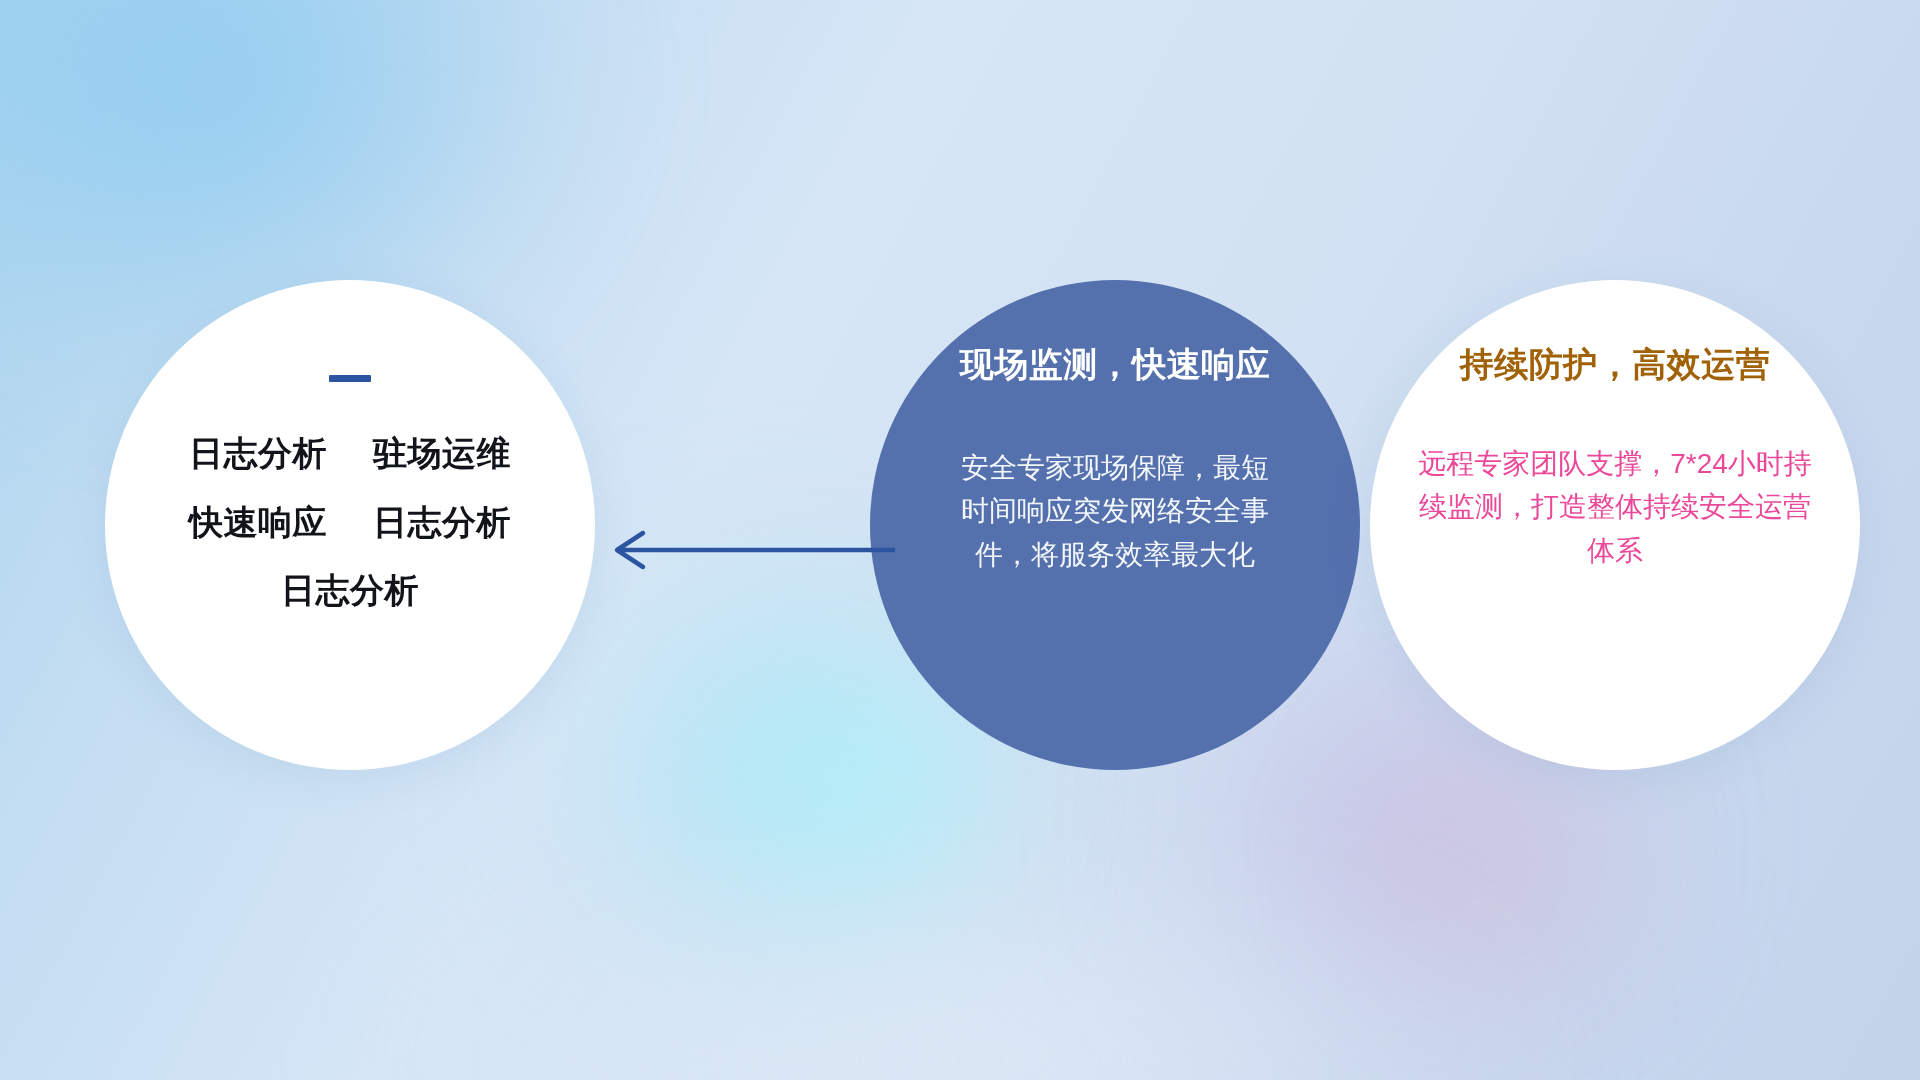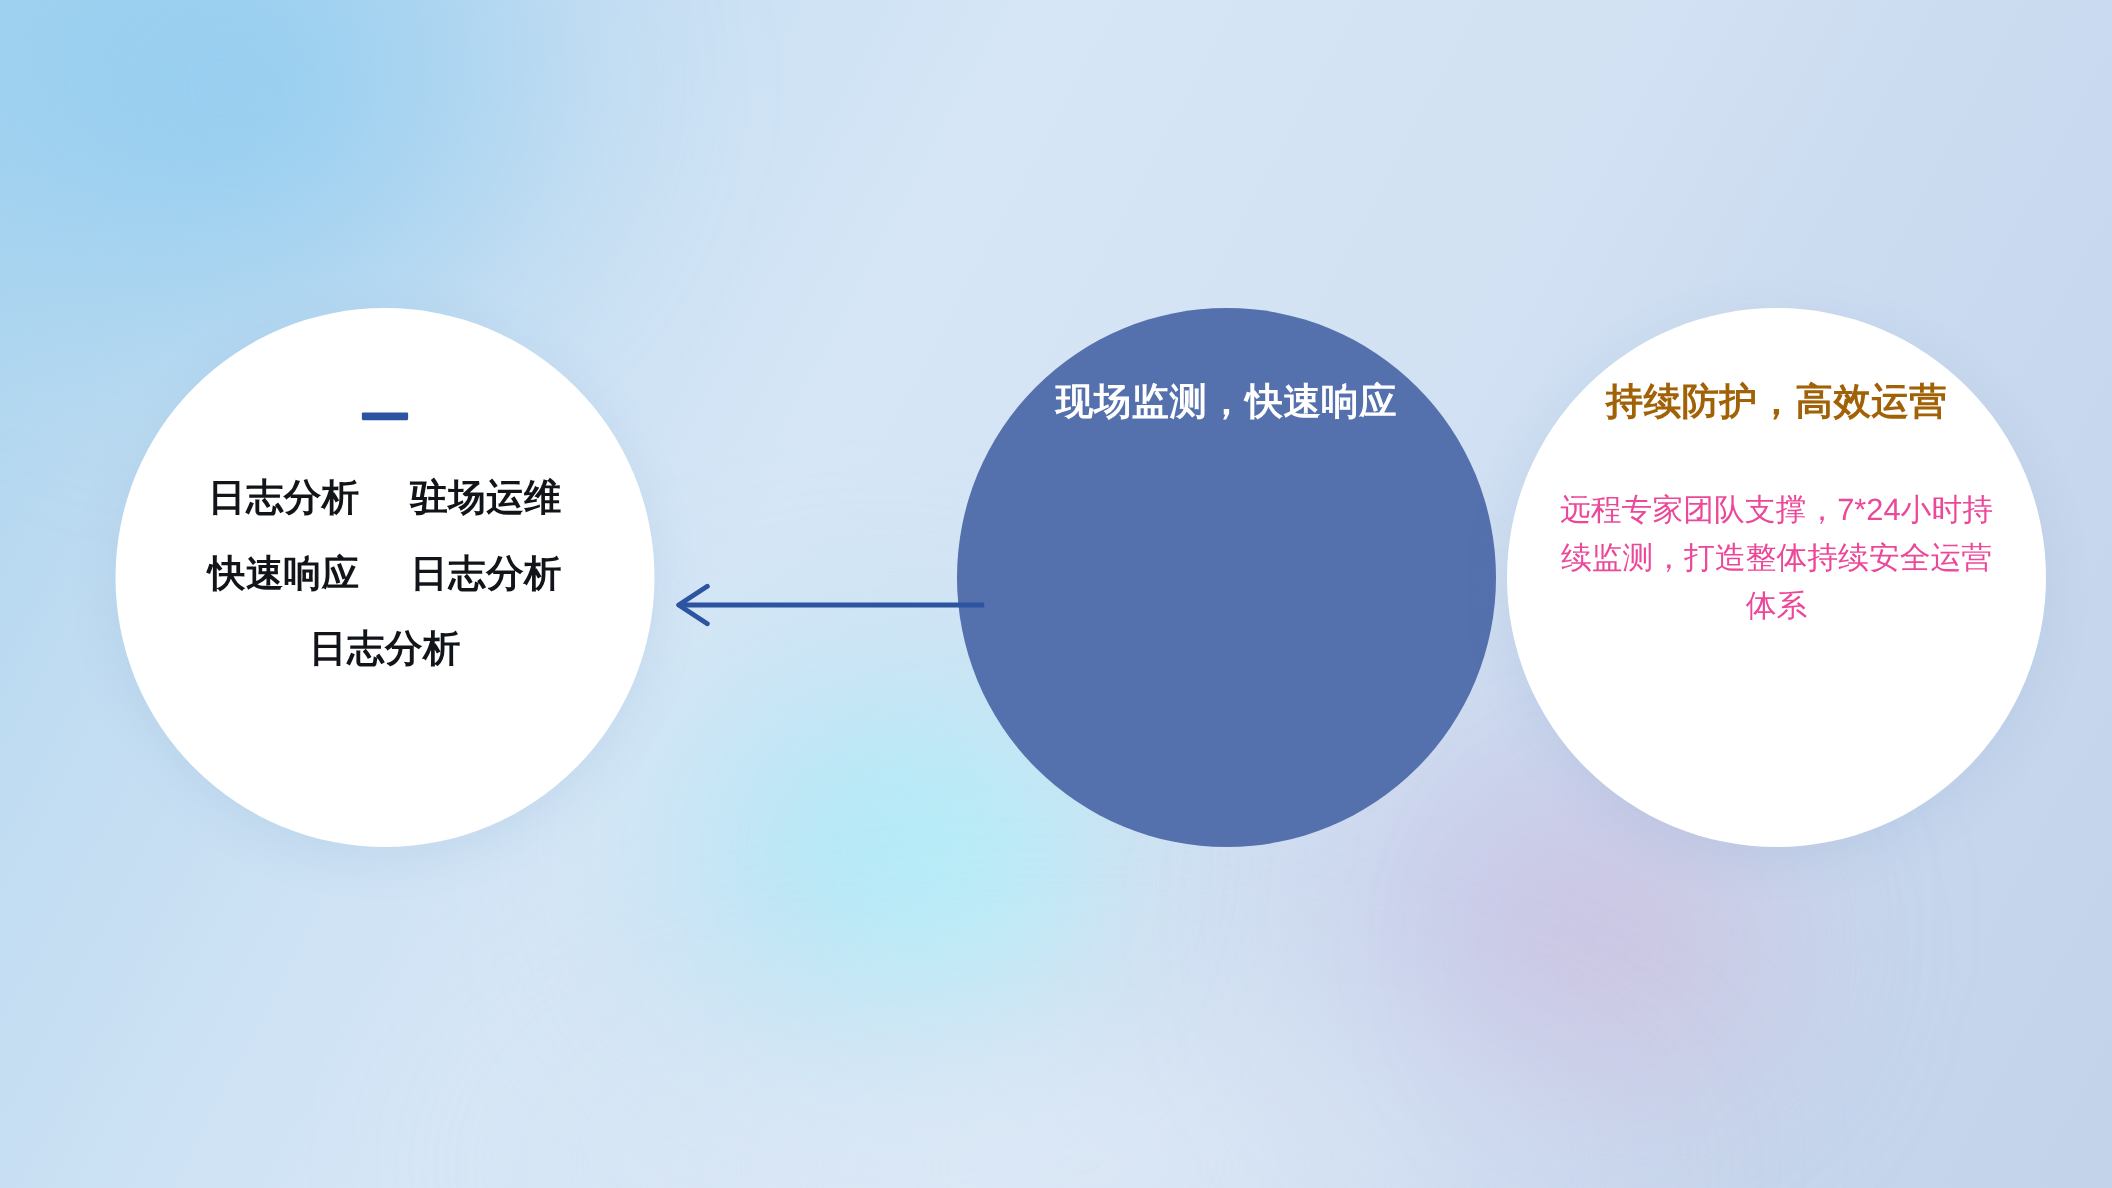--- a/index.html
+++ b/index.html
@@ -136,20 +136,21 @@
       <span>日志分析</span>
     </div>
 
     <div class="kw-line">
       <span>日志分析</span>
     </div>
   </div>
 
   <div class="circle" id="circle-middle">
     <div class="mid-title">现场监测，快速响应</div>
+    <div class="mid-body">安全专家现场保障，最短时间响应突发网络安全事件，将服务效率最大化</div>
   </div>
 
   <div class="circle" id="circle-right">
     <div class="right-title">持续防护，高效运营</div>
     <div class="right-body">远程专家团队支撑，7*24小时持续监测，打造整体持续安全运营体系</div>
   </div>
 
   <svg id="arrow" viewBox="0 0 300 60">
     <line x1="300" y1="30" x2="26" y2="30" stroke="#2d54a0" stroke-width="4.5"></line>
     <polyline points="48,13 22,30 48,47" fill="none" stroke="#2d54a0" stroke-width="4.5" stroke-linecap="round" stroke-linejoin="round"></polyline>

